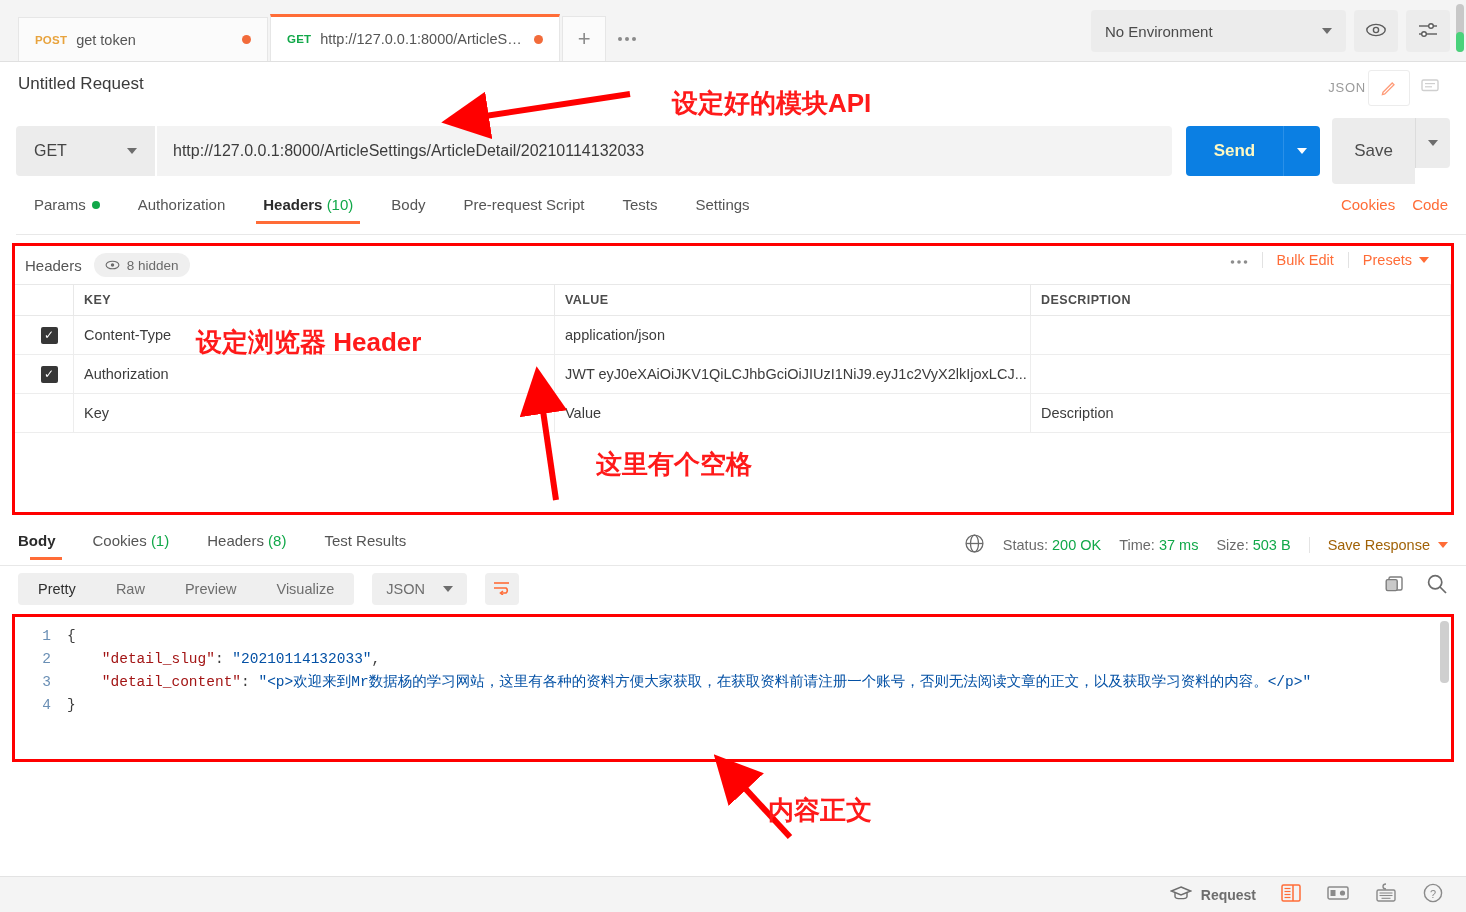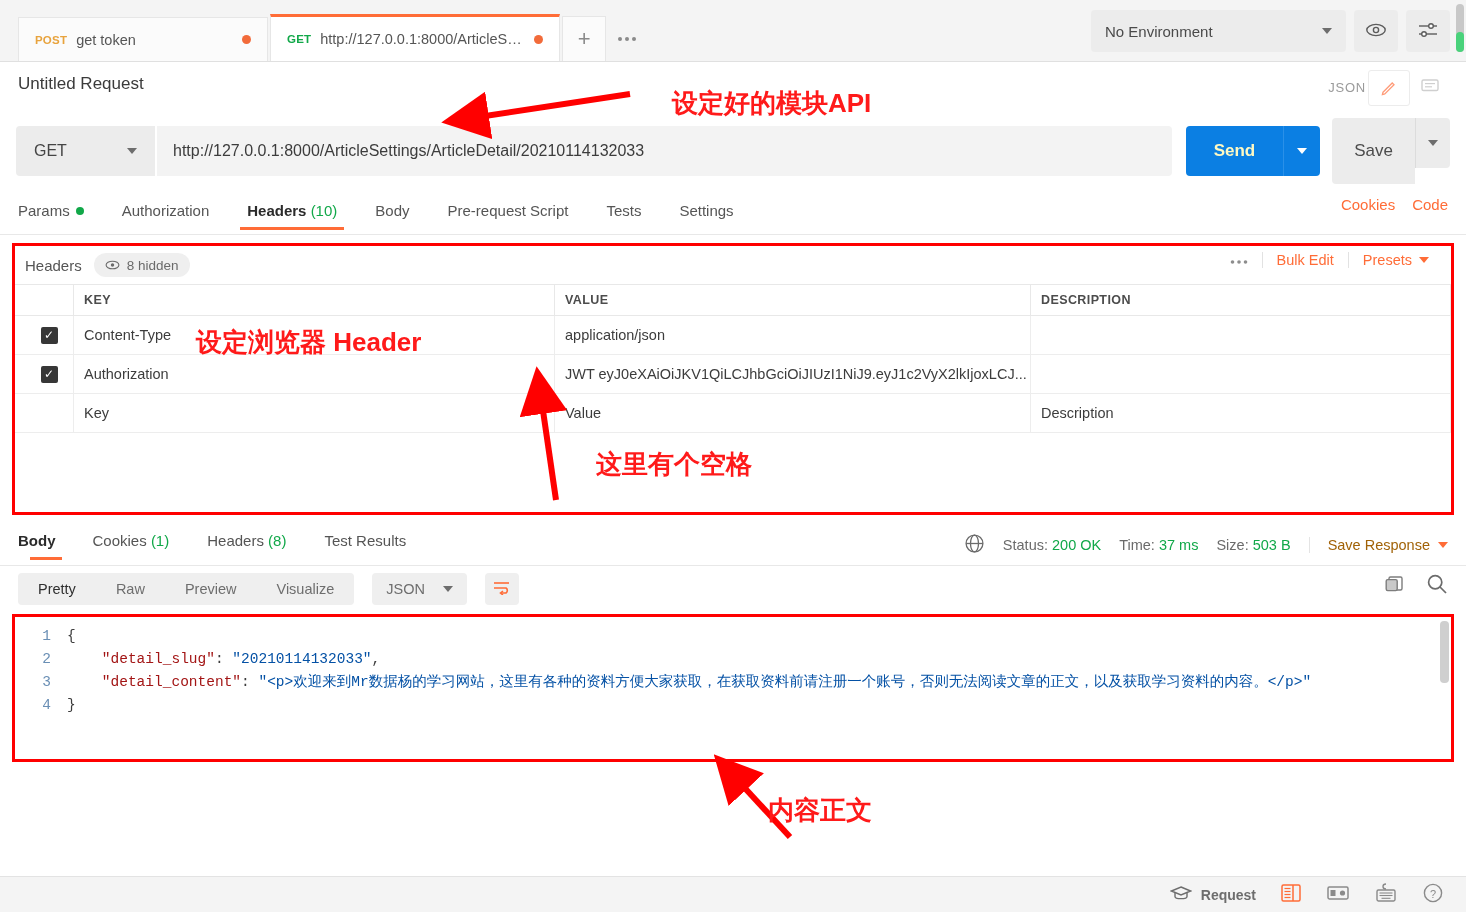--- a/index.html
+++ b/index.html
@@ -73,22 +73,22 @@
     font-weight:bold;display:flex;align-items:center;border-radius:4px 0 0 4px;}
   .sendcaret{width:36px;height:50px;background:#0b7fe3;border-radius:0 4px 4px 0;
     display:flex;align-items:center;justify-content:center;border-left:1px solid #2a90e8;}
   .savewrap{display:flex;margin-left:12px;}
   .savebtn{height:66px;padding:0 22px;background:#ececec;color:#4c4c4c;font-size:17px;
     display:flex;align-items:center;border-radius:4px 0 0 4px;}
   .savecaret{width:34px;height:50px;background:#ececec;border-radius:0 4px 4px 0;
     display:flex;align-items:center;justify-content:center;border-left:1px solid #dcdcdc;}
 
   
-  .reqtabs{display:flex;align-items:center;padding:0 18px;margin-top:12px;gap:0;position:relative;
-    border-bottom:1px solid #e8e8e8;height:38px;}
+  .reqtabs{display:flex;align-items:flex-start;padding:0 18px;margin-top:12px;gap:0;position:relative;
+    border-bottom:1px solid #e8e8e8;height:38px;margin-left:16px;}
   .rtab{padding:0 19px 10px 19px;font-size:15px;color:#555;position:relative;white-space:nowrap;}
   .rtab:first-child{padding-left:0;}
   .rtab.active{color:#2b2b2b;font-weight:bold;}
   .rtab.active:after{content:'';position:absolute;left:12px;right:12px;bottom:-1px;height:3px;background:#ff6c37;}
   .rtab .cnt{color:#11a849;font-weight:normal;}
   .greendot{display:inline-block;width:8px;height:8px;border-radius:50%;background:#11a849;margin-left:6px;vertical-align:1px;}
   .rt-right{position:absolute;right:18px;top:0;display:flex;gap:17px;font-size:15px;color:#ff6c37;}
 
   
   .hpanel{position:relative;margin:8px 12px 0 12px;border:3px solid #ff0000;height:272px;box-sizing:border-box;}

